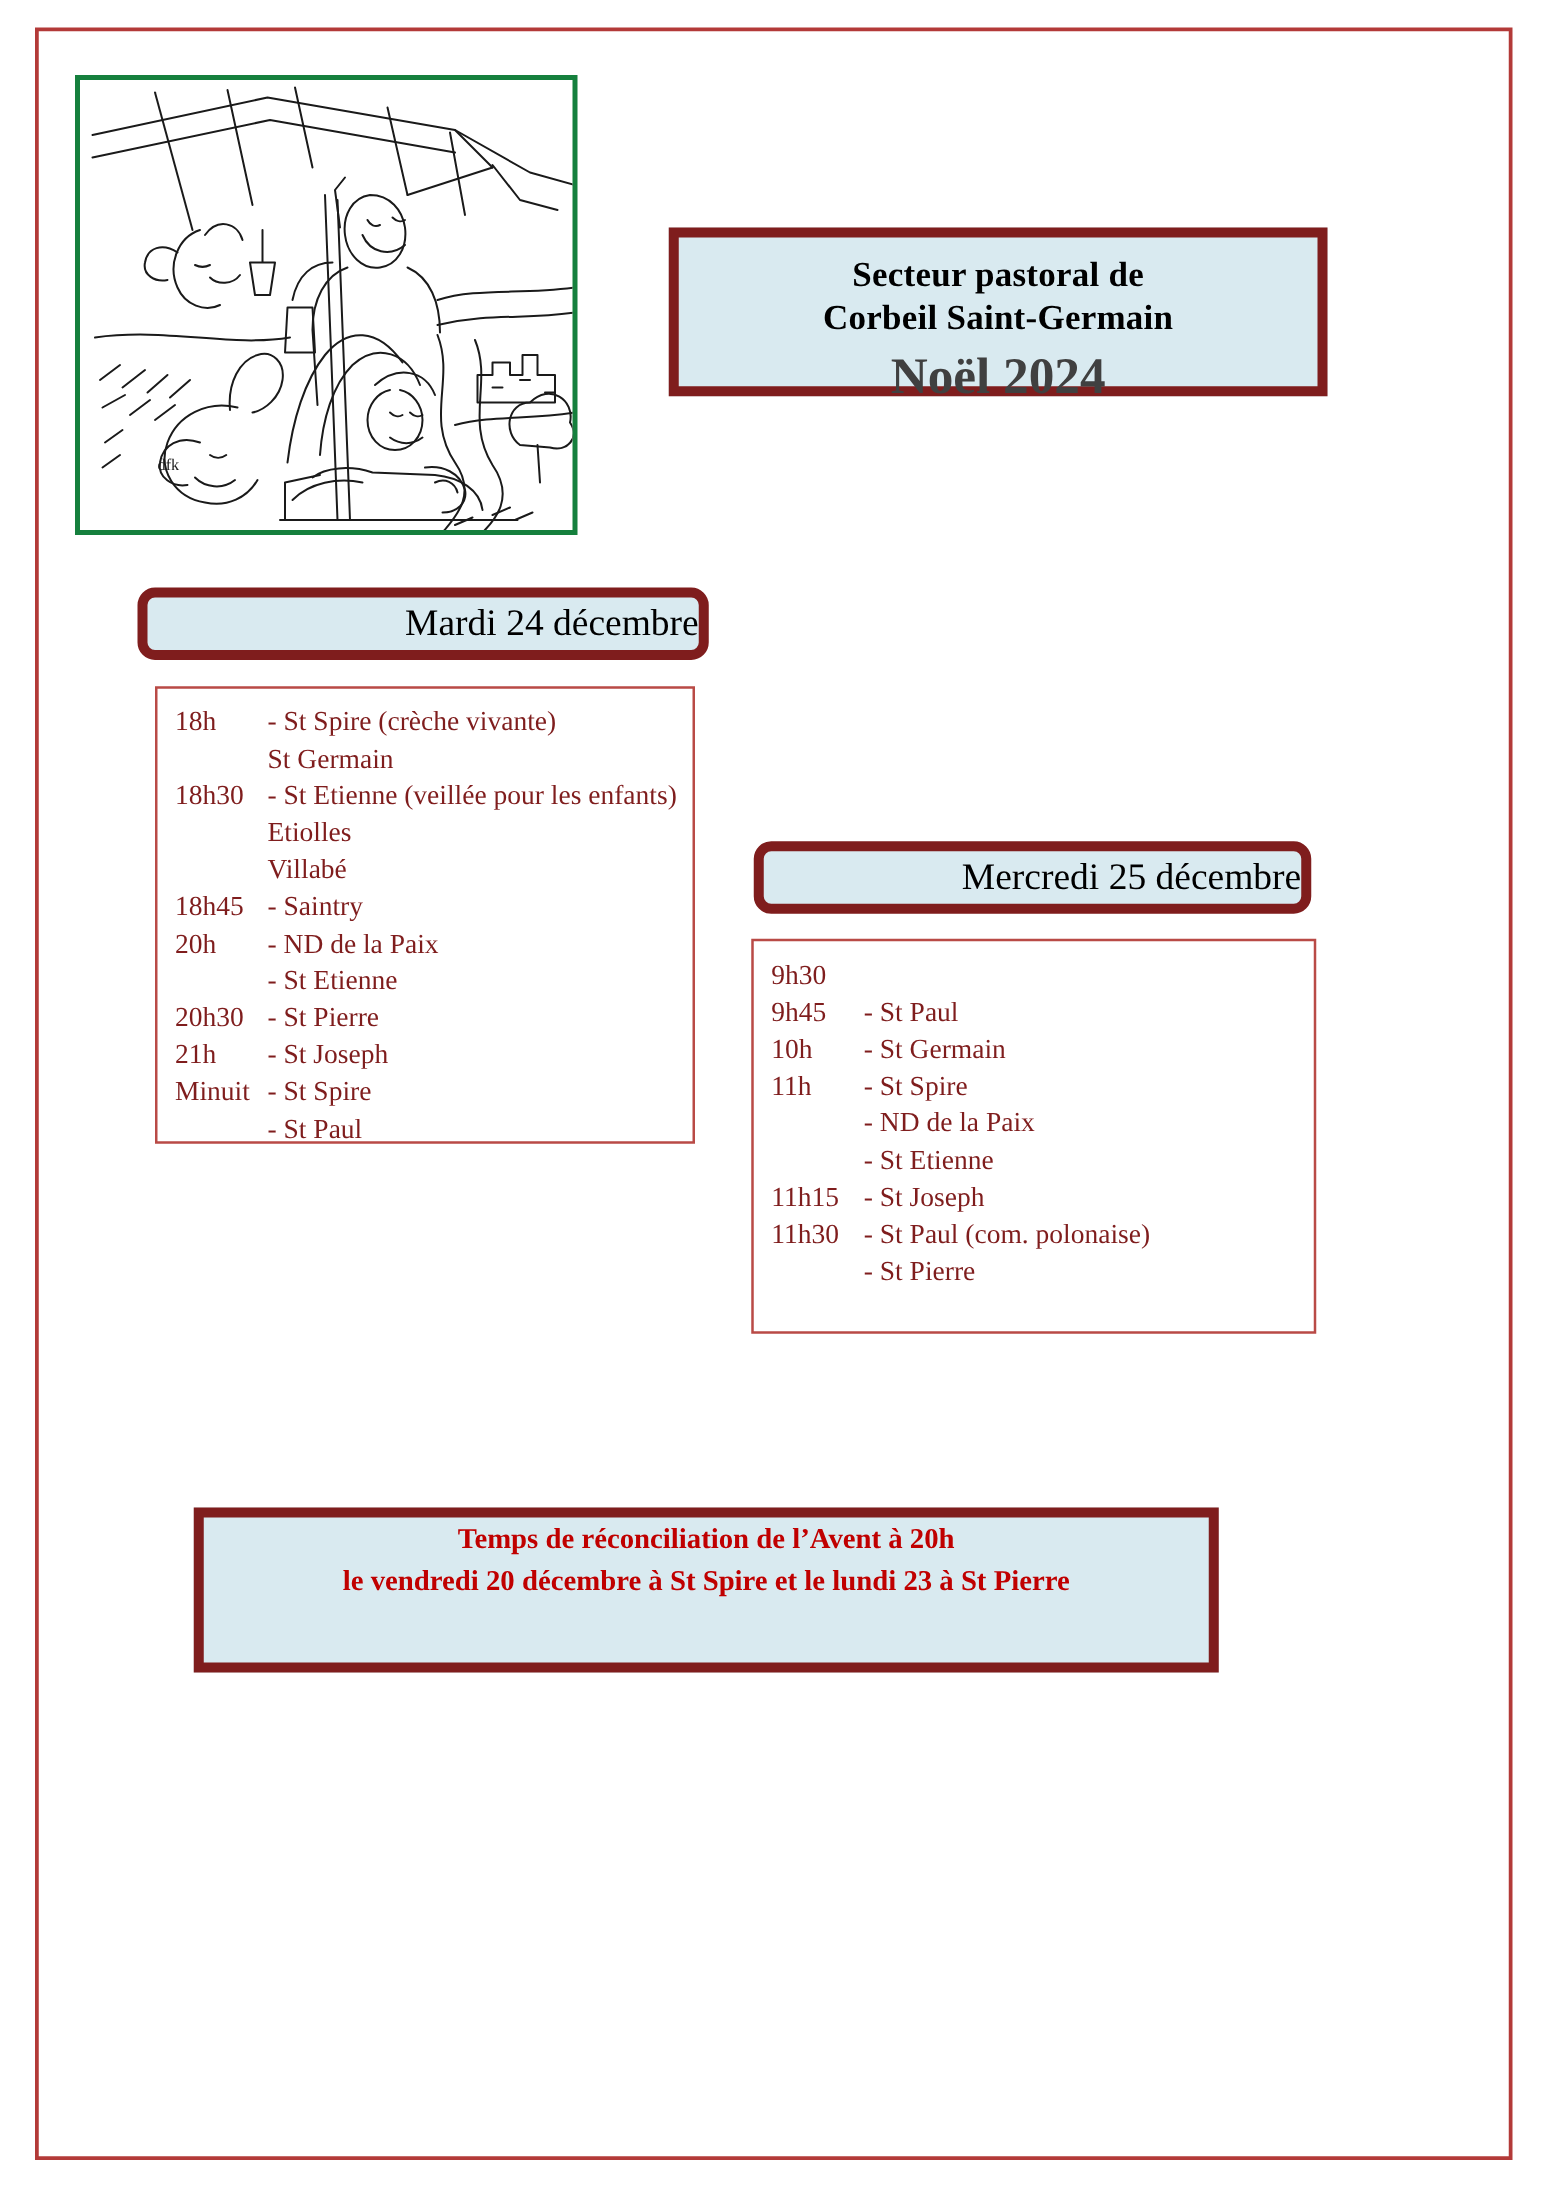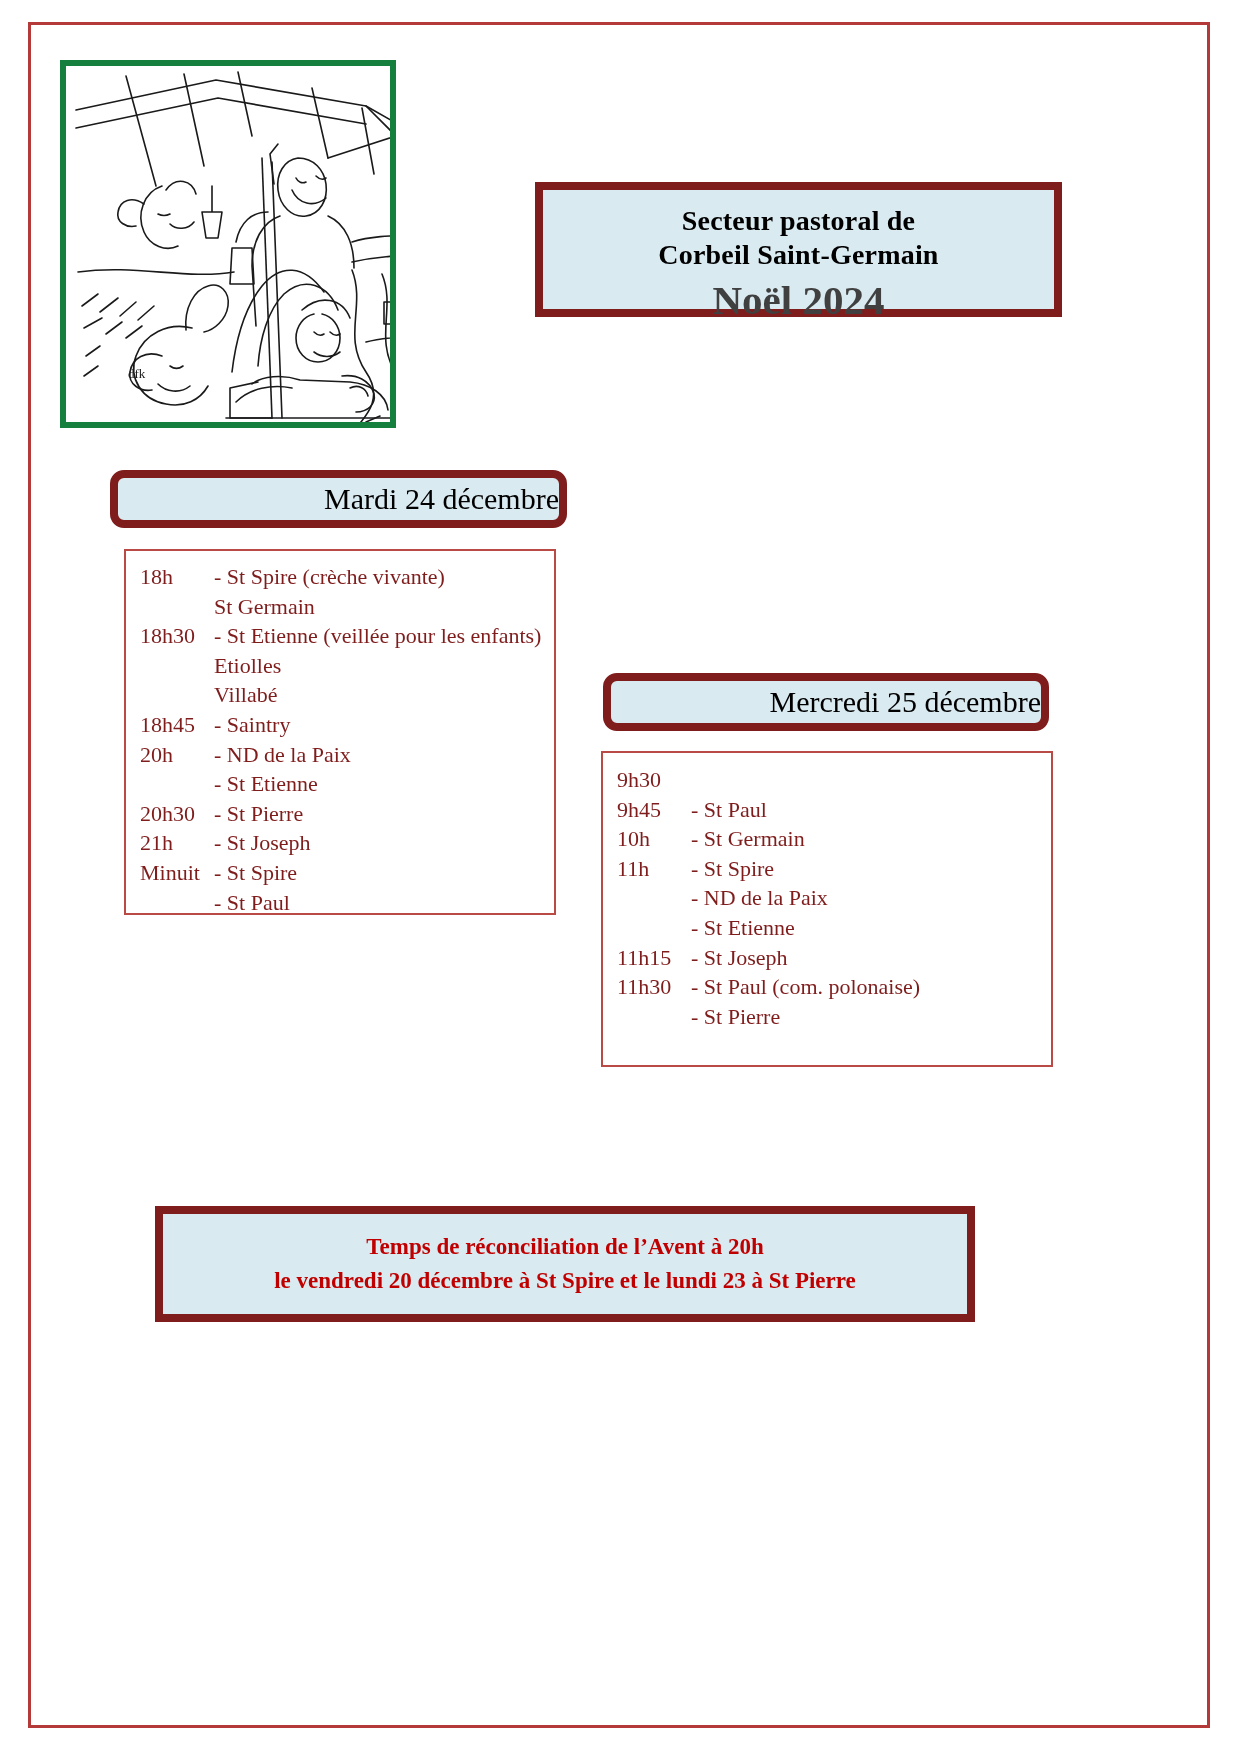--- a/index.html
+++ b/index.html
@@ -40,23 +40,23 @@
     background: #ffffff;
     border: 2px solid #b94a46;
     box-sizing: border-box;
   }
 
   
   #nativity-frame {
     position: absolute;
     left: 60px;
     top: 60px;
-    width: 336px;
+    width: 402px;
     height: 368px;
-    border: 6px solid #15803d;
+    border: 4px solid #15803d;
     box-sizing: border-box;
     background: #ffffff;
     overflow: hidden;
   }
   #nativity-frame svg { display: block; }
 
   
   #title-box {
     left: 535px;
     top: 182px;
@@ -130,25 +130,25 @@
   #day2-box .sched-place { padding-left: 0; }
 
   
   .sched-place.indent { padding-left: 13px; }
 
   
   #footer-box {
     left: 155px;
     top: 1206px;
     width: 820px;
-    height: 116px;
+    height: 132px;
     display: flex;
     flex-direction: column;
     align-items: center;
-    justify-content: center;
+    justify-content: flex-start;
   }
   #footer-box .fl {
     font-size: 23px;
     font-weight: bold;
     color: #c00000;
     line-height: 34px;
     white-space: pre;
   }
 </style>
 </head>

